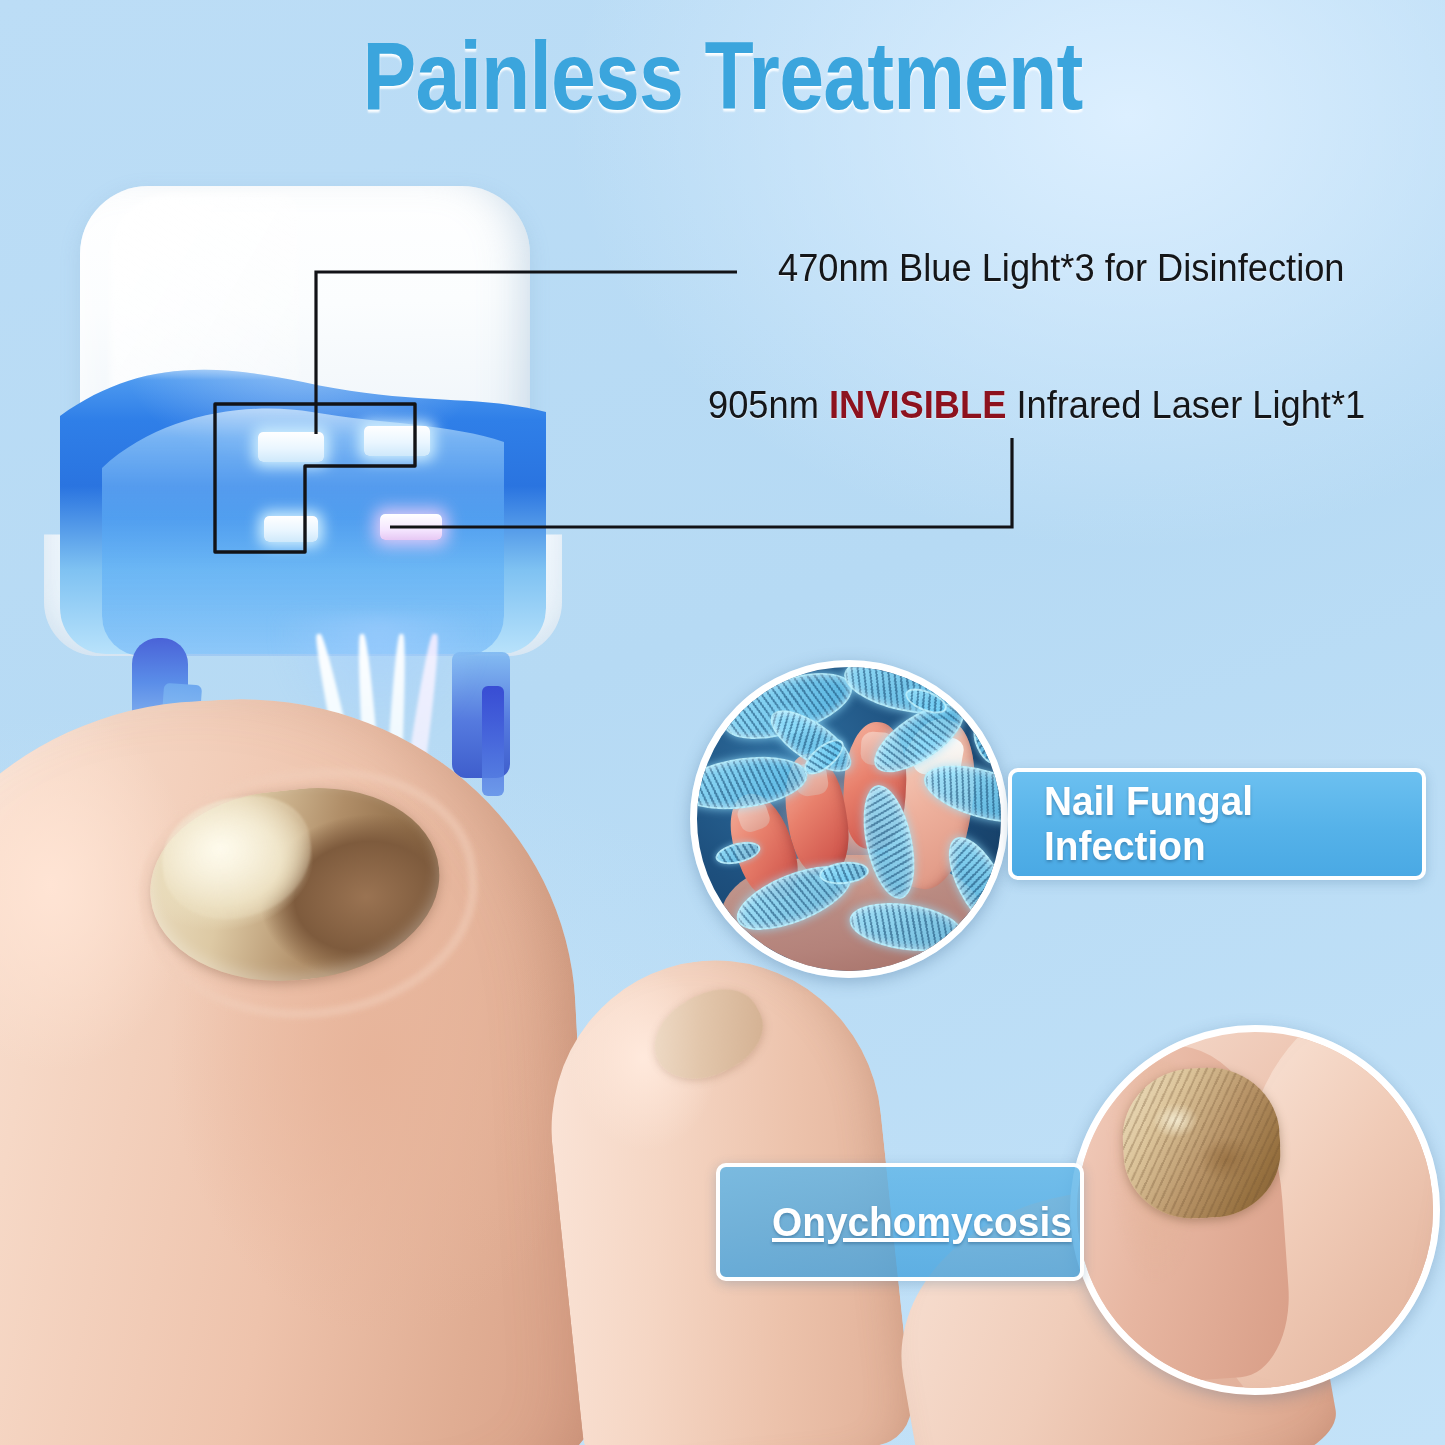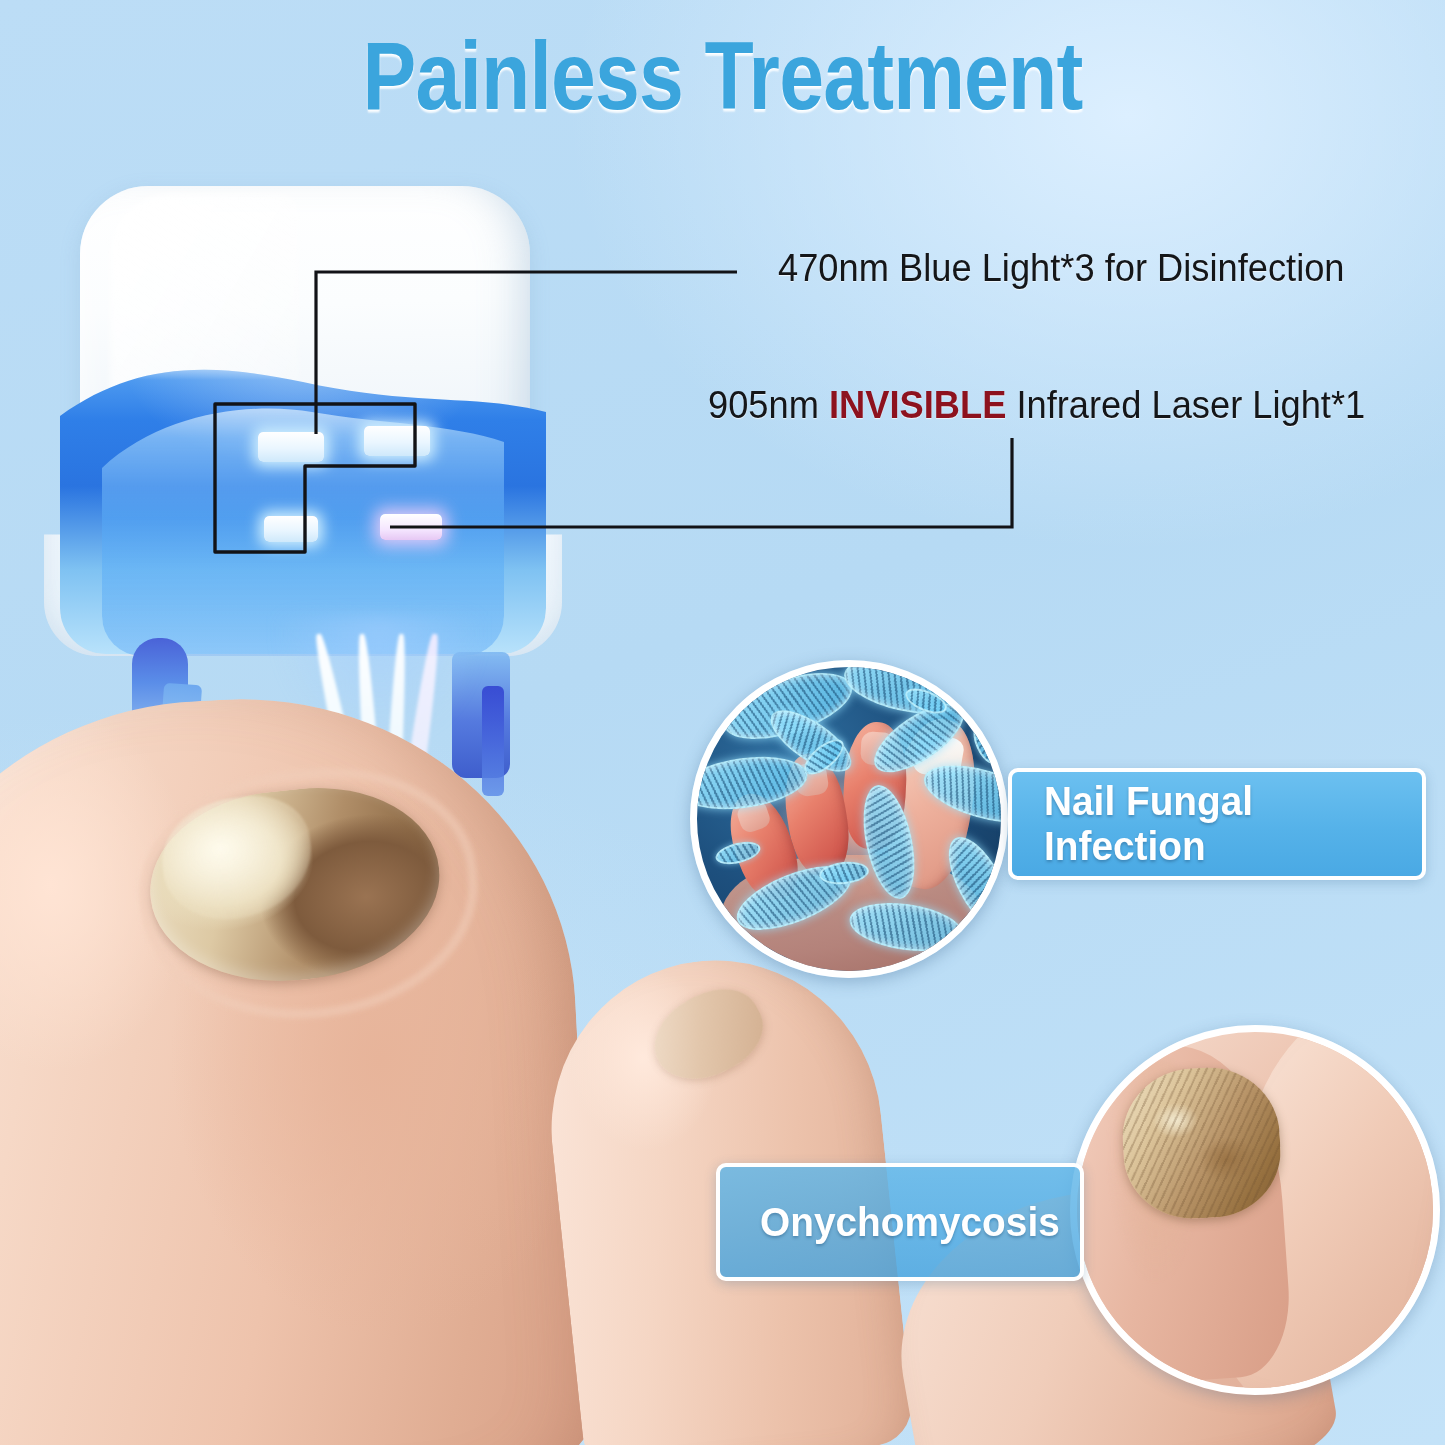--- a/index.html
+++ b/index.html
@@ -326,21 +326,22 @@
     box-shadow: 0 3px 12px rgba(60,110,150,0.28);
   }
   #badge-fungal {
     left: 1008px; top: 768px; width: 418px; height: 112px;
     background: linear-gradient(180deg, #6cc0f0 0%, #55b2e9 55%, #4aa9e4 100%);
     padding-left: 32px;
   }
   #badge-onycho {
     left: 716px; top: 1163px; width: 368px; height: 118px;
     background: linear-gradient(180deg, rgba(96,182,232,0.82) 0%, rgba(78,170,226,0.78) 55%, rgba(70,163,222,0.8) 100%);
-    padding-left: 40px;
+    padding-left: 52px;
+    text-decoration: underline;
   }
   .badge span { transform: scaleX(0.97); transform-origin: 0 50%; }
 </style>
 </head>
 <body>
 
 <div id="stage">
 
   <div id="title">Painless Treatment</div>
 

